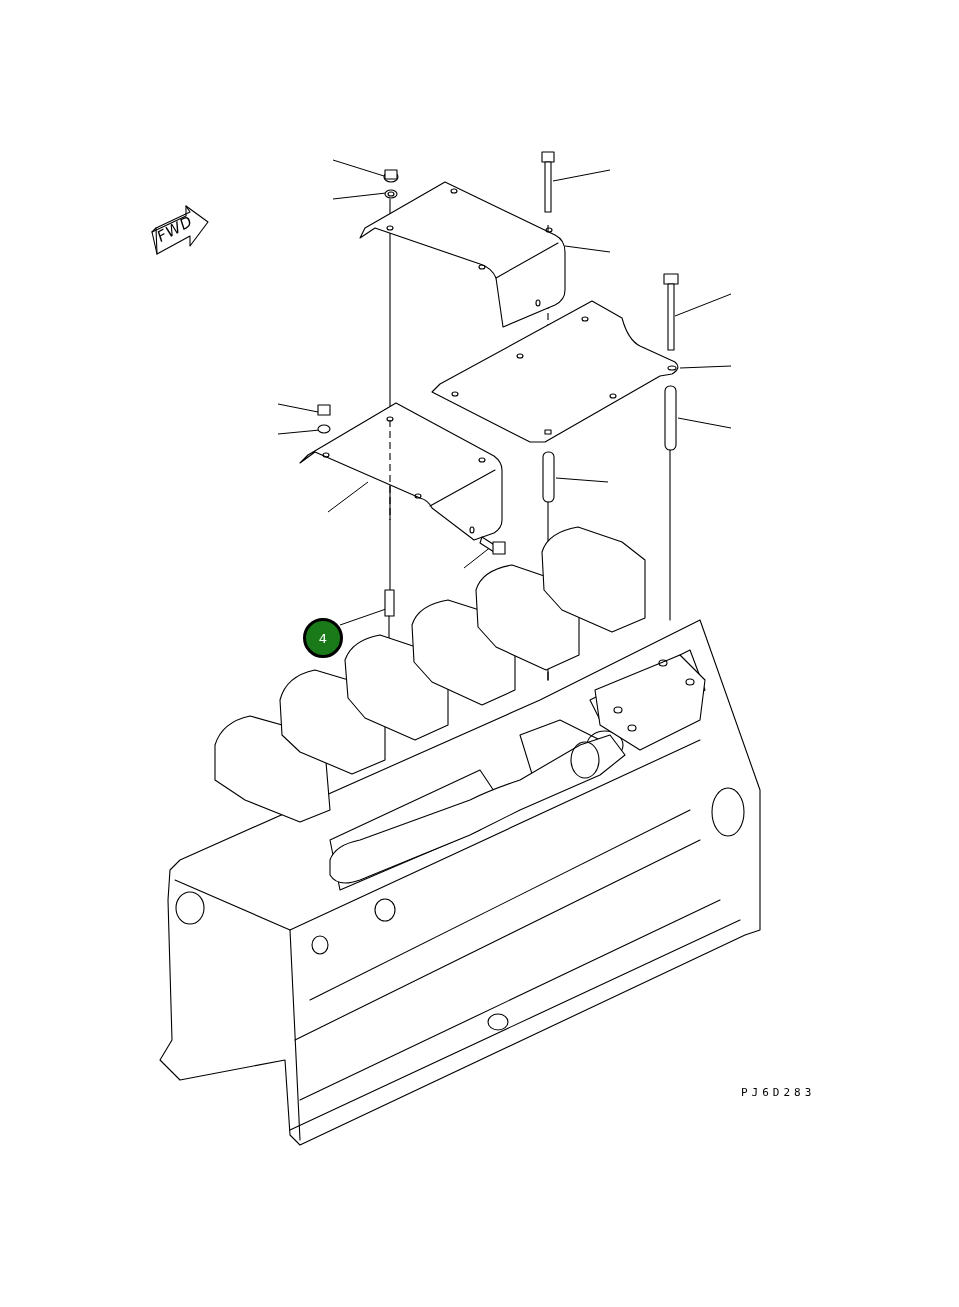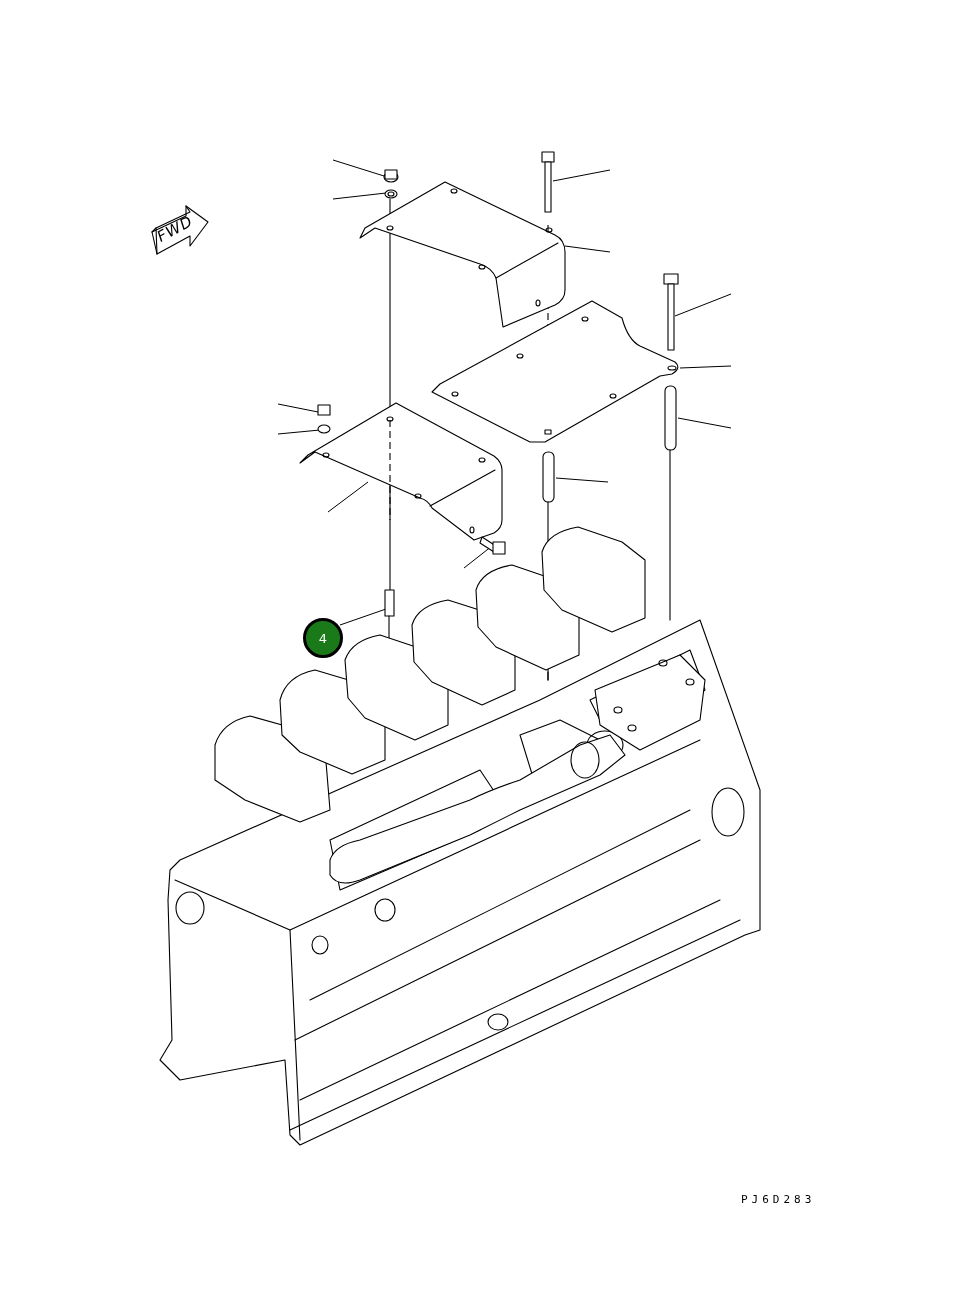--- a/index.html
+++ b/index.html
@@ -164,15 +164,15 @@
       <ellipse class="ln" cx="632" cy="728" rx="4" ry="3"></ellipse>
     </g>
 
     <line class="ln" x1="548" y1="680" x2="548" y2="672"></line>
   </svg>
 
   <div id="fwd-label" style="left:156px; top:220px;">FWD</div>
 
   <div id="callout" style="left:303px; top:618px;">4</div>
 
-  <div id="drawing-code" style="left:741px; top:1193px;text-align:right;">PJ6D283</div>
+  <div id="drawing-code" style="left:741px; top:1086px;text-align:right;">PJ6D283</div>
 
 </div>
 
 </body></html>

